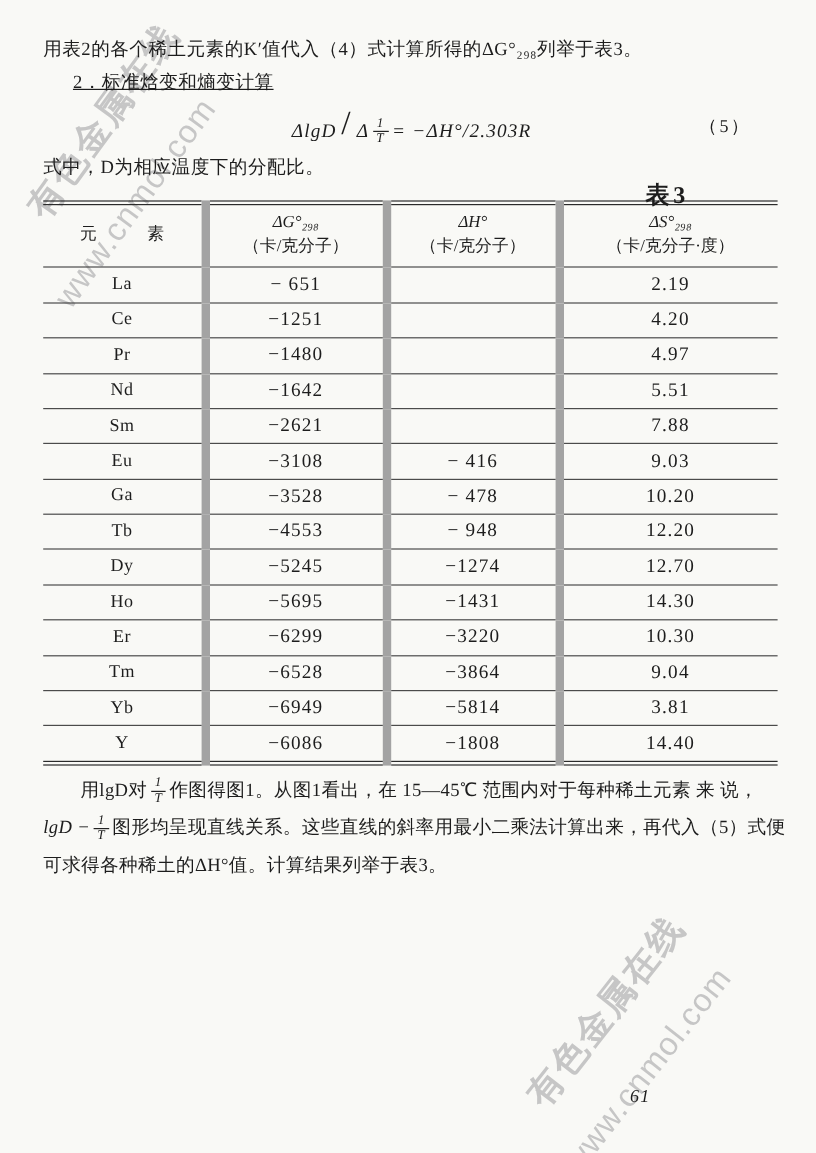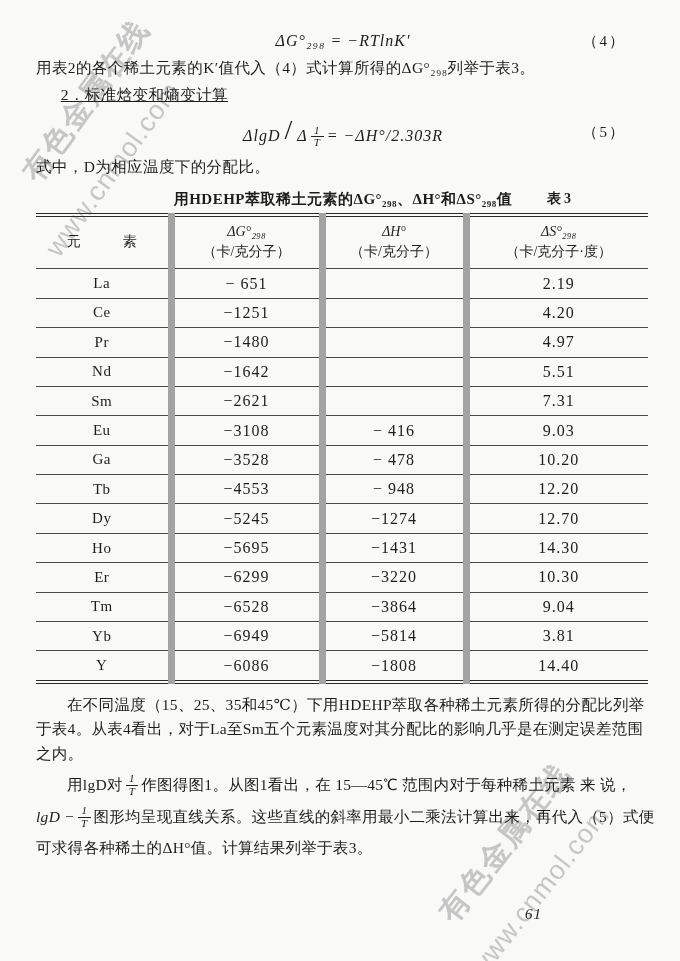--- a/index.html
+++ b/index.html
@@ -36,21 +36,21 @@
   sup.ref { font-size:9px; vertical-align:super; }
 
   .frac { display:inline-flex; flex-direction:column; align-items:center; vertical-align:middle;
           font-style:italic; font-size:11px; line-height:1.05; margin:0 3px; }
   .frac .den { border-top:1px solid #222; padding:0 3px; }
   .slash { font-size:28px; font-weight:200; font-style:normal; margin:0 4px; position:relative; top:-2px; }
 
   
   .tbl-caption { position:relative; display:flex; align-items:center; justify-content:center;
                  margin:10px 0 4px 0; font-weight:bold; font-size:15px; letter-spacing:0.5px; }
-  .tbl-label { position:absolute; right:76px; font-weight:bold; font-size:14px; letter-spacing:3px; }
+  .tbl-label { position:absolute; right:76px; font-weight:bold; font-size:20px; letter-spacing:3px; }
 
   table.tbl { width:612px; border-collapse:collapse; table-layout:fixed;
               border-top:4px double #2b2b2b; border-bottom:4px double #2b2b2b; }
   .tbl col.c1 { width:135px; } .tbl col.c2 { width:151px; }
   .tbl col.c3 { width:144px; } .tbl col.c4 { width:182px; }
   .tbl th, .tbl td { text-align:center; border-bottom:1px solid #4b4b4b; padding:0; }
   .tbl th { font-weight:normal; font-size:14px; line-height:1.45; padding:5px 0 6px 0; }
   .tbl th:nth-child(n+2), .tbl td:nth-child(n+2) { border-left:7px solid #a3a3a3; }
   .tbl tbody td { height:28.4px; font-size:16px; letter-spacing:1px; }
   .tbl tbody td.c-el { font-size:15px; letter-spacing:0.5px; }
@@ -67,42 +67,37 @@
 </head>
 <body>
 
 <div class="wm wm-cn" id="wm1a" style="color: rgb(198, 198, 198);">有色金属在线</div>
 <div class="wm wm-url" id="wm1b" style="color: rgb(198, 198, 198);">www.cnmol.com</div>
 <div class="wm wm-cn" id="wm2a" style="color: rgb(198, 198, 198);">有色金属在线</div>
 <div class="wm wm-url" id="wm2b" style="color: rgb(198, 198, 198);">www.cnmol.com</div>
 
 <div class="content">
 
-  <div class="eq-row">
-    <span class="eq">ΔG°₂₉₈ = −RTlnK′</span>
-    <span class="eq-num">（4）</span>
-  </div>
 
   <div class="para">用表2的各个稀土元素的K′值代入（4）式计算所得的ΔG°₂₉₈列举于表3。</div>
 
   <div class="para indent1 tight">2．标准焓变和熵变计算</div>
 
 
   <div class="eq-row" style="margin:8px 0 6px 0;">
     <span class="eq"><span>ΔlgD</span><span class="slash">/</span><span>Δ</span><span class="frac">
           <span class="num">1</span>
           <span class="den">T</span>
         </span><span>= −ΔH°/2.303R</span></span>
     <span class="eq-num">（5）</span>
   </div>
 
   <div class="para">式中，D为相应温度下的分配比。</div>
 
   <div class="tbl-caption">
-    <span>用HDEHP萃取稀土元素的ΔG°₂₉₈、ΔH°和ΔS°₂₉₈值</span>
     <span class="tbl-label">表3</span>
   </div>
 
   <table class="tbl">
     <colgroup>
         <col class="c1">
         <col class="c2">
         <col class="c3">
         <col class="c4">
       </colgroup>
@@ -140,21 +135,21 @@
       <td class="c-el">Nd</td>
       <td class="c-dg">−1642</td>
       <td class="c-dh"></td>
       <td class="c-ds">5.51</td>
     </tr>
 
     <tr>
       <td class="c-el">Sm</td>
       <td class="c-dg">−2621</td>
       <td class="c-dh"></td>
-      <td class="c-ds">7.31</td>
+      <td class="c-ds">7.88</td>
     </tr>
 
     <tr>
       <td class="c-el">Eu</td>
       <td class="c-dg">−3108</td>
       <td class="c-dh">− 416</td>
       <td class="c-ds">9.03</td>
     </tr>
 
     <tr>
@@ -210,21 +205,20 @@
     <tr>
       <td class="c-el">Y</td>
       <td class="c-dg">−6086</td>
       <td class="c-dh">−1808</td>
       <td class="c-ds">14.40</td>
     </tr>
   </tbody>
   </table>
 
   <div class="bottom">
-    <div class="b-line" style="text-indent:2em;">在不同温度（15、25、35和45℃）下用HDEHP萃取各种稀土元素所得的分配比列举于表4。从表4看出，对于La至Sm五个元素温度对其分配比的影响几乎是在测定误差范围之内。</div>
 
     <div class="b-line b-frac-line" style="padding-left:2em;">
         <span>用lgD对</span>
         <span class="frac">
           <span class="num">1</span>
           <span class="den">T</span>
         </span>
         <span>作图得图1。从图1看出，在 15—45℃ 范围内对于每种稀土元素 来 说，</span>
       </div>
 

